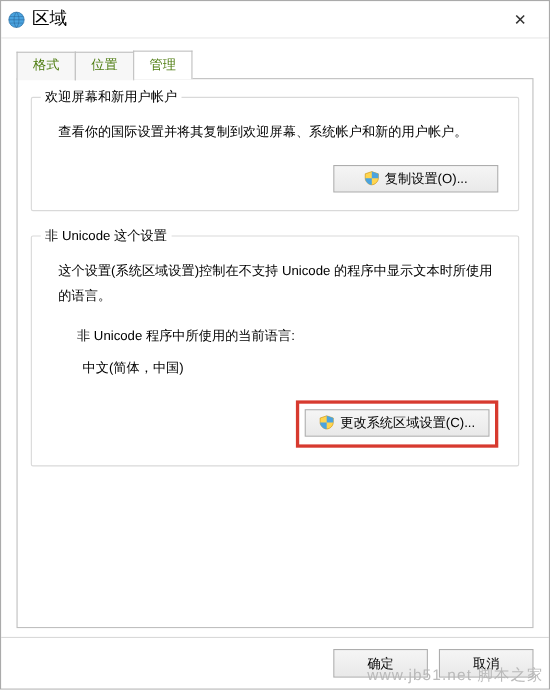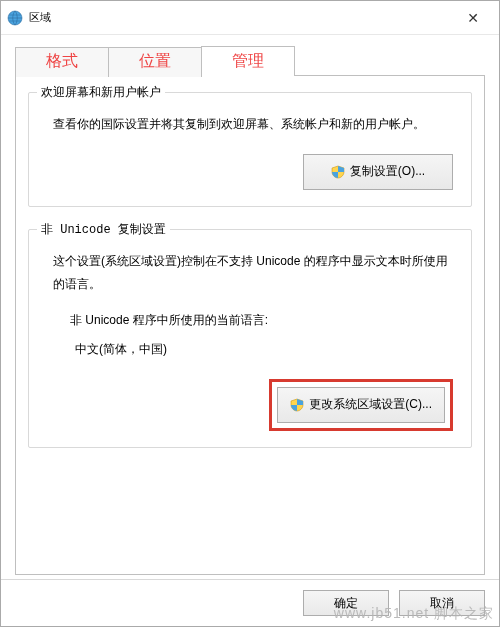--- a/index.html
+++ b/index.html
@@ -18,44 +18,44 @@
   height: 34px;
   display: flex;
   align-items: center;
   padding: 0 6px;
   border-bottom: 1px solid #e8e8e8;
 }
 .titlebar .globe {
   width: 16px; height: 16px; margin-right: 6px;
   display: inline-flex; align-items: center; justify-content: center;
 }
-.titlebar .title { font-size: 11px; }
+.titlebar .title { font-size: 16px; }
 .titlebar .spacer { flex: 1; }
 .titlebar .close {
   width: 40px; height: 28px;
   display: flex; align-items: center; justify-content: center;
   font-size: 14px; color: #333; cursor: pointer;
 }
 .content { flex: 1; padding: 10px 14px 0 14px; position: relative; }
 .tabs {
   display: flex;
   position: relative;
   z-index: 2;
 }
 .tab {
   border: 1px solid #bfbfbf;
   border-bottom: none;
   background: #fff;
-  padding: 4px 30px;
-  font-size: 16px;
+  padding: 4px 14px;
+  font-size: 12px;
   margin-right: -1px;
   cursor: pointer;
   position: relative;
   top: 1px;
-  color: #ef4444;
+  color: #4d7c0f;
 }
 .tab.active {
   background: #fff;
   z-index: 3;
 }
 .tab.inactive { background: #f7f7f7; top: 2px; padding-top:3px; padding-bottom:3px;}
 .tabpanel {
   border: 1px solid #bfbfbf;
   background: #fff;
   padding: 16px 12px 12px 12px;
@@ -70,35 +70,34 @@
   margin-bottom: 22px;
   position: relative;
 }
 .group-title {
   position: absolute;
   top: -9px;
   left: 8px;
   background: #fff;
   padding: 0 4px;
   font-size: 12px;
-  font-family: Liberation Mono, monospace;
 }
 .group-body {
   padding: 6px 6px 0 12px;
   font-size: 12px;
   line-height: 1.9;
 }
 .btnrow {
   display: flex;
   justify-content: flex-end;
   margin-top: 18px;
 }
 .winbtn {
   min-width: 150px;
-  height: 36px;
+  height: 25px;
   border: 1px solid #adadad;
   background: linear-gradient(#f5f5f5, #e9e9e9);
   font-size: 12px;
   display: inline-flex;
   align-items: center;
   justify-content: center;
   gap: 5px;
   padding: 0 12px;
   cursor: pointer;
 }
@@ -179,21 +178,21 @@
                   <path d="M7 7 L7 13 C4 13 1 10 1 7 Z" fill="#4aa3df"></path>
                 </svg>
               </span>
               <span>复制设置(O)...</span>
             </button>
           </div>
         </div>
       </div>
 
       <div class="group">
-        <div class="group-title">非 Unicode 复制设置</div>
+        <div class="group-title">非 Unicode 这个设置</div>
         <div class="group-body">
           <div>这个设置(系统区域设置)控制在不支持 Unicode 的程序中显示文本时所使用的语言。</div>
           <div class="sublabel">非 Unicode 程序中所使用的当前语言:</div>
           <div class="langval">中文(简体，中国)</div>
           <div class="btnrow">
             <span class="highlight">
               <button class="winbtn">
                 <span class="shield">
                   <svg viewBox="0 0 14 14" width="14" height="14">
                     <path d="M7 1 L13 3 V7 C13 10 10 13 7 13 C4 13 1 10 1 7 V3 Z" fill="#ffd54f" stroke="#c28800" stroke-width="0.5"></path>

